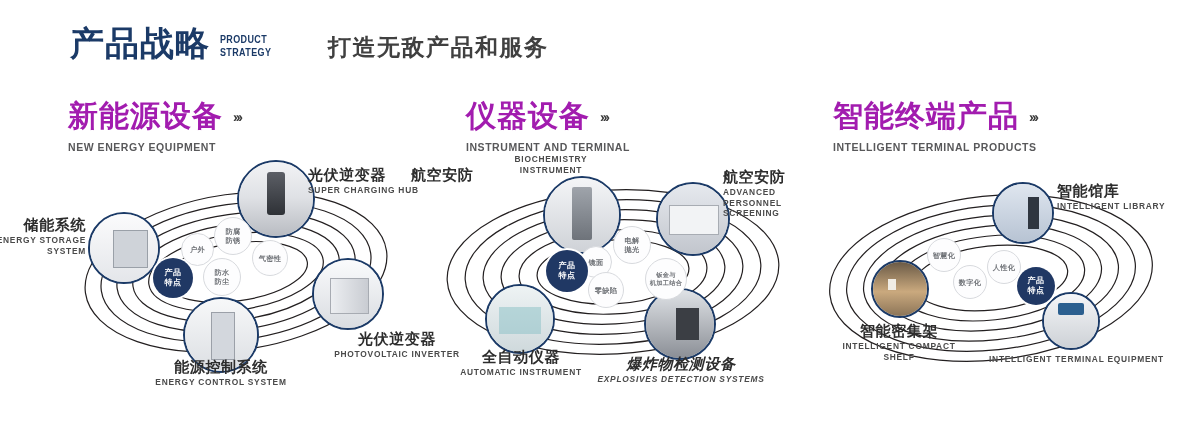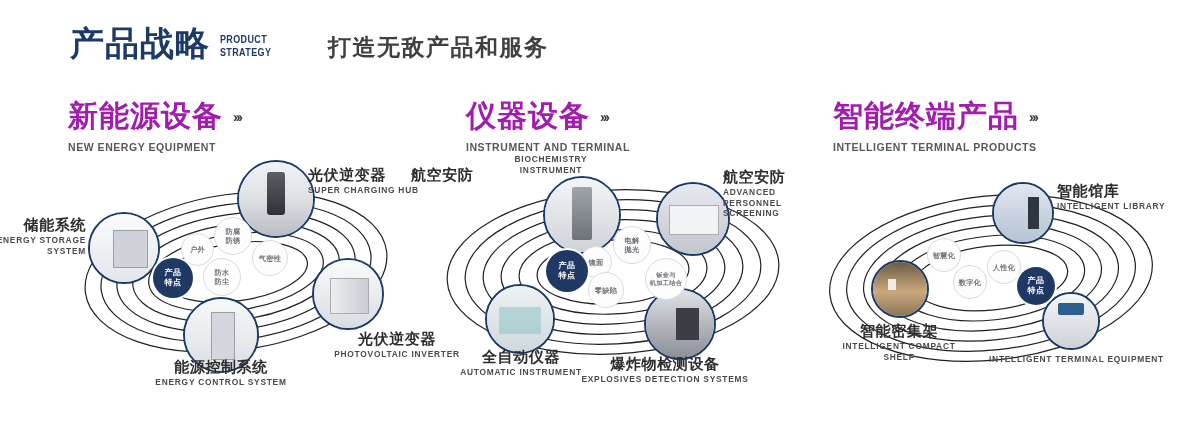--- a/index.html
+++ b/index.html
@@ -227,21 +227,21 @@
       <div class="ph p-auto"></div>
     </div>
     <div class="nlab c" style="left:32px;  top:198px; width:152px;">
       <div class="cn">全自动仪器</div>
       <div class="en">AUTOMATIC INSTRUMENT</div>
     </div>
 
     <div class="node" style="left:231px; top:138px; width:72px;  height:72px;">
       <div class="ph p-explo"></div>
     </div>
-    <div class="nlab c" style="left:164px; top:205px; width:176px;">
+    <div class="nlab c" style="left:180px; top:205px; width:176px;font-style:italic;">
       <div class="cn">爆炸物检测设备</div>
       <div class="en">EXPLOSIVES DETECTION SYSTEMS</div>
     </div>
 
     <div class="fb" style="left:167px; top:96px;  width:32px; height:32px;">镜面</div>
     <div class="fb" style="left:200px; top:76px;  width:38px; height:38px; white-space:pre-line;">电解
 抛光</div>
     <div class="fb" style="left:175px; top:122px; width:36px; height:36px;">零缺陷</div>
     <div class="fb" style="left:232px; top:108px; width:42px; height:42px; font-size:6.2px; white-space:pre-line;">钣金与
 机加工结合</div>

